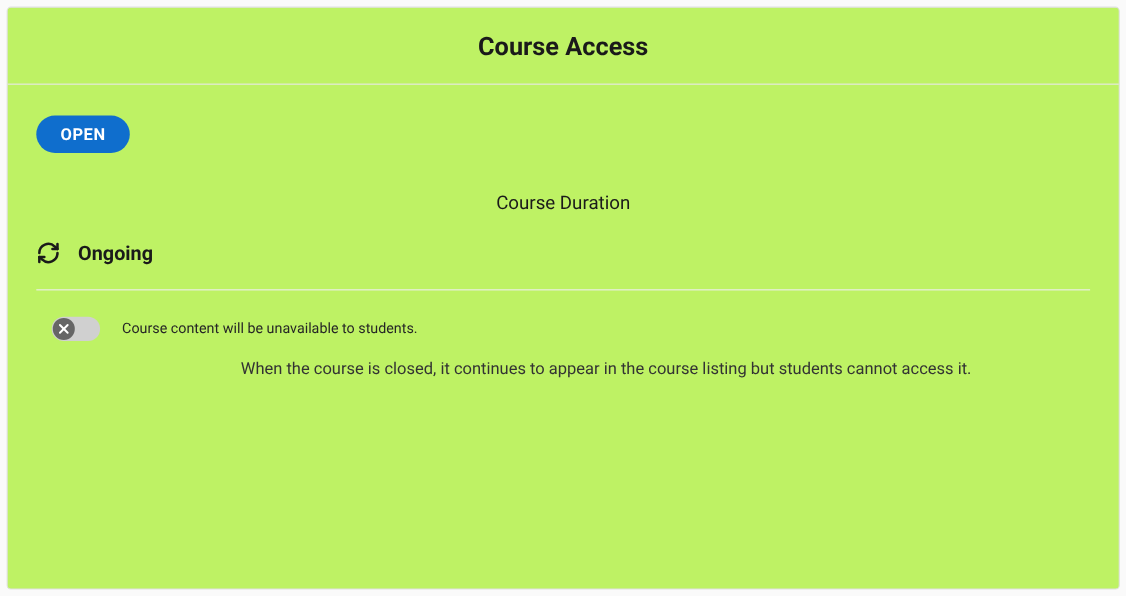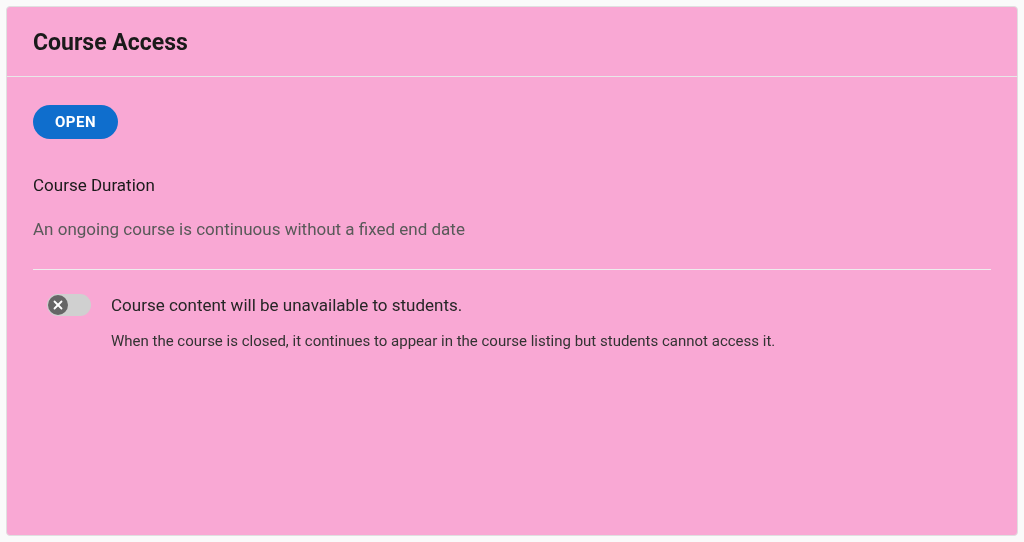--- a/index.html
+++ b/index.html
@@ -8,24 +8,25 @@
       padding: 0;
     }
     body {
       font-family: -apple-system, BlinkMacSystemFont, "Segoe UI", Roboto, "Helvetica Neue", Arial, sans-serif;
       background: #fafafa;
       padding: 6px;
       width: 1024px;
       height: 542px;
     }
     .card {
-      background: #f9a8d4;
+      background: #bef264;
       border: 1px solid #e0e0e0;
       border-radius: 4px;
       height: 100%;
+      text-align: center;
     }
     .card-header {
       padding: 22px 26px 20px 26px;
       border-bottom: 1px solid #e8e8e8;
     }
     .card-header h1 {
       font-size: 23px;
       font-weight: 700;
       color: #1a1a1a;
     }
@@ -118,21 +119,21 @@
       display: flex;
       align-items: center;
       justify-content: center;
     }
     .toggle-knob svg {
       width: 10px;
       height: 10px;
       display: block;
     }
     .toggle-label {
-      font-size: 17px;
+      font-size: 13px;
       color: #262626;
     }
     .toggle-desc {
       font-size: 15px;
       color: #333333;
       padding-left: 64px;
     }
   </style>
 </head>
 <body>
@@ -142,22 +143,32 @@
     <h1>Course Access</h1>
   </div>
   <div class="card-body">
 
     <div class="status-row">
       <span class="status-pill">OPEN</span>
     </div>
 
     <div class="section-label">Course Duration</div>
 
+    <div class="duration-row">
+      <span class="ongoing-icon">
+        <svg viewBox="0 0 24 24" fill="none" stroke="#1a1a1a" stroke-width="2.5" stroke-linecap="round" stroke-linejoin="round">
+          <path d="M3 12a9 9 0 0 1 15.3-6.4L21 8"></path>
+          <path d="M21 3v5h-5"></path>
+          <path d="M21 12a9 9 0 0 1-15.3 6.4L3 16"></path>
+          <path d="M3 21v-5h5"></path>
+        </svg>
+      </span>
+      <span class="duration-value">Ongoing</span>
+    </div>
 
-    <div class="duration-desc">An ongoing course is continuous without a fixed end date</div>
 
     <hr class="divider">
 
     <div class="close-section">
 
       <div class="toggle-row">
         <div class="toggle">
           <div class="toggle-knob">
             <span>
               <svg viewBox="0 0 10 10">

